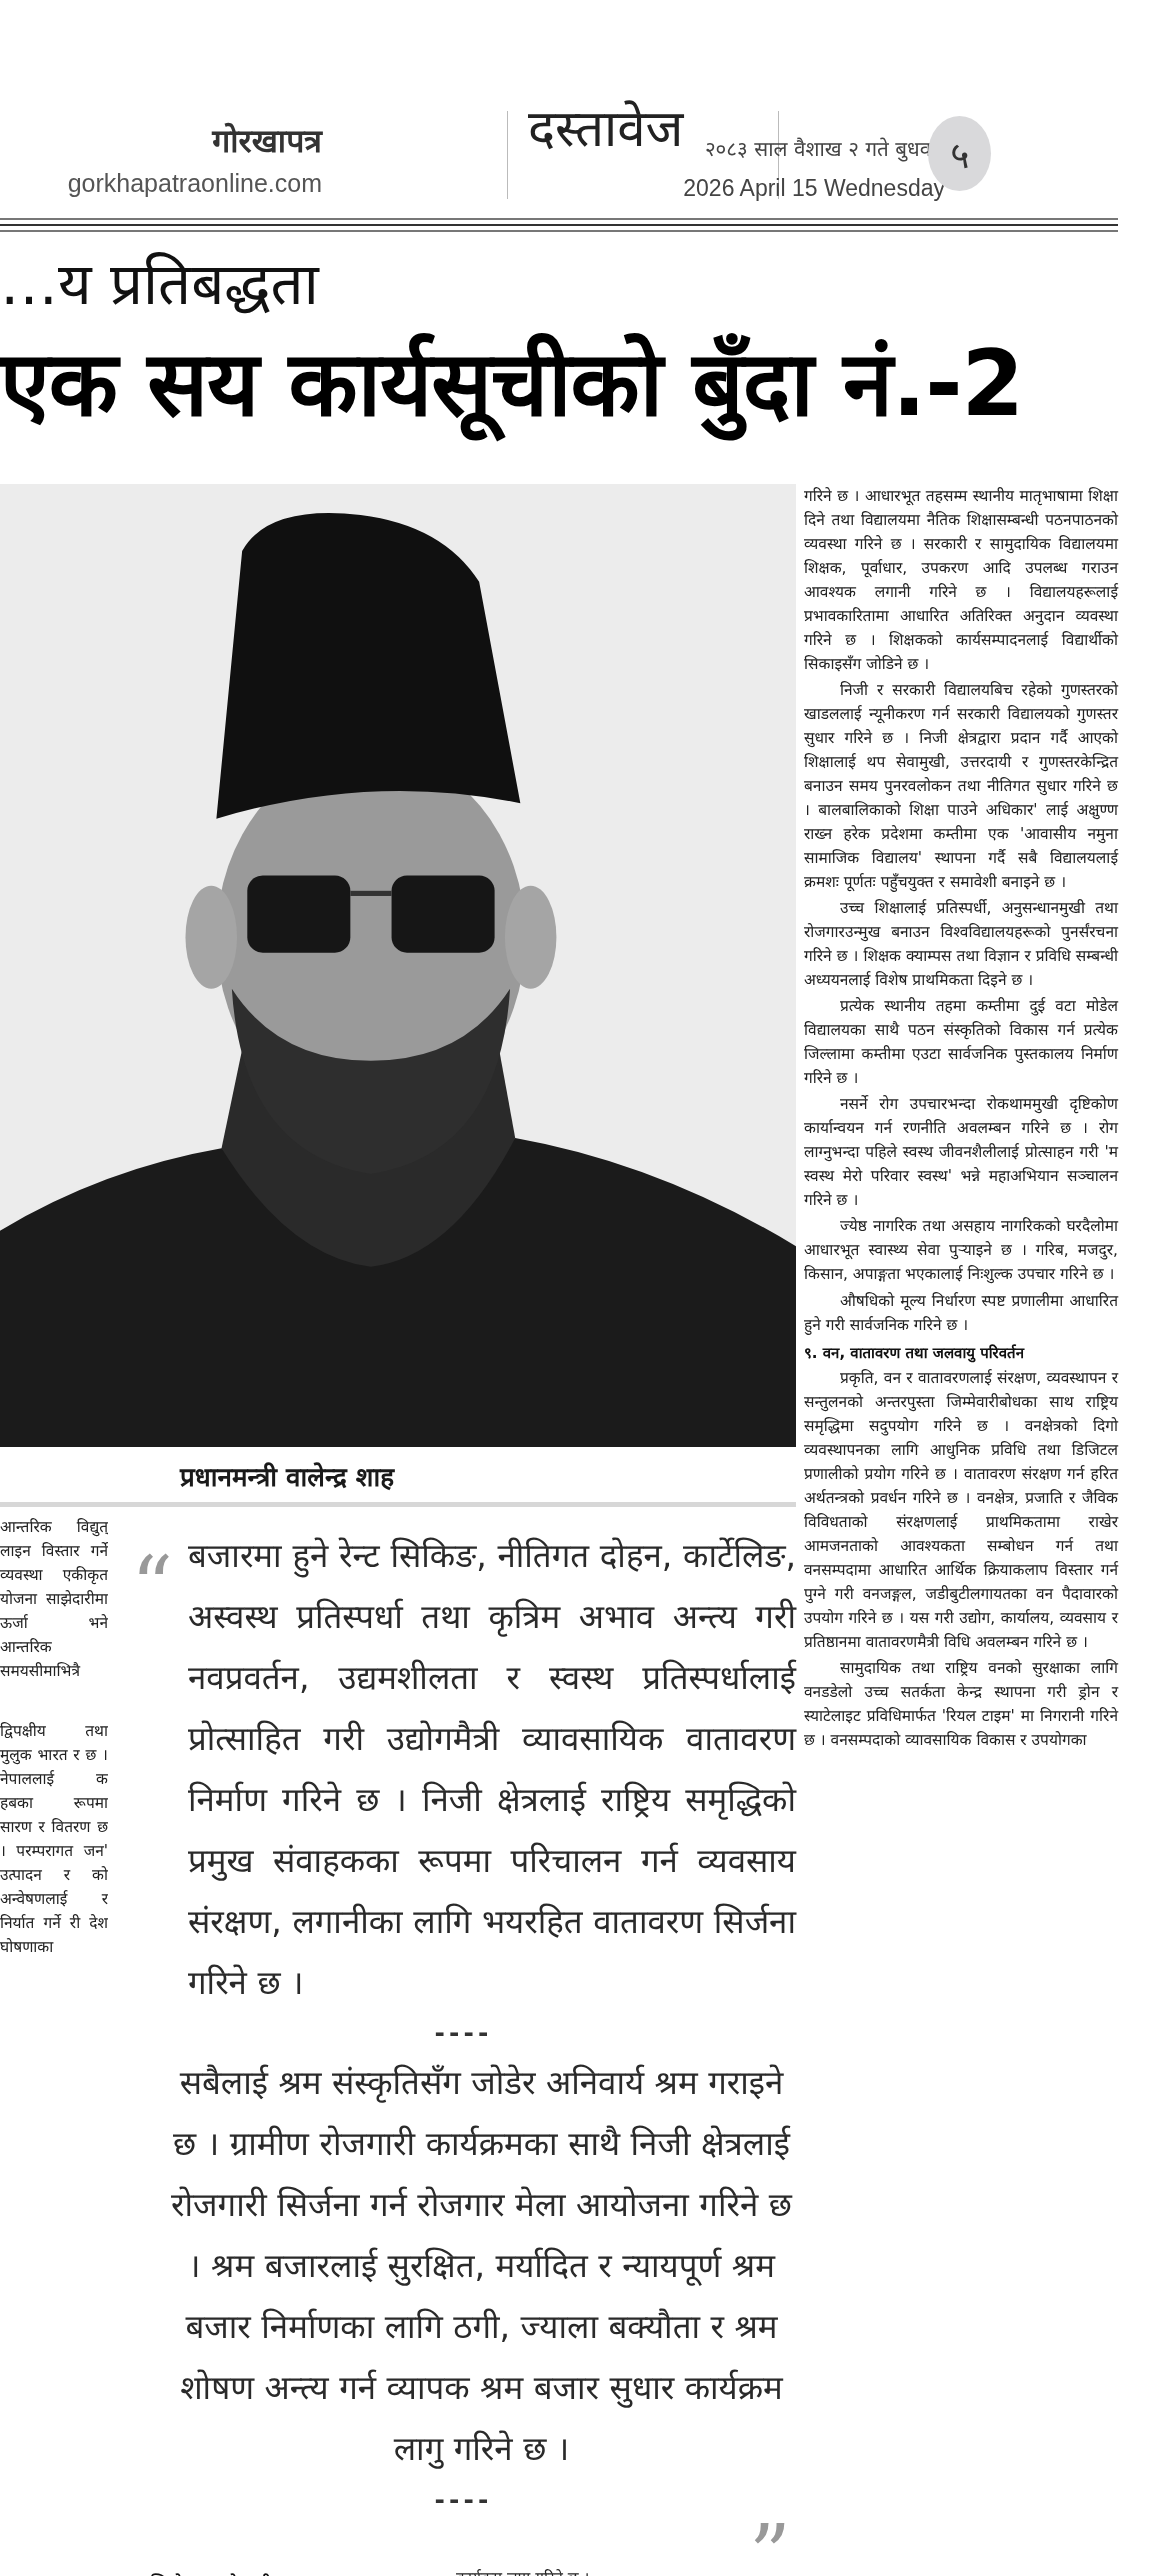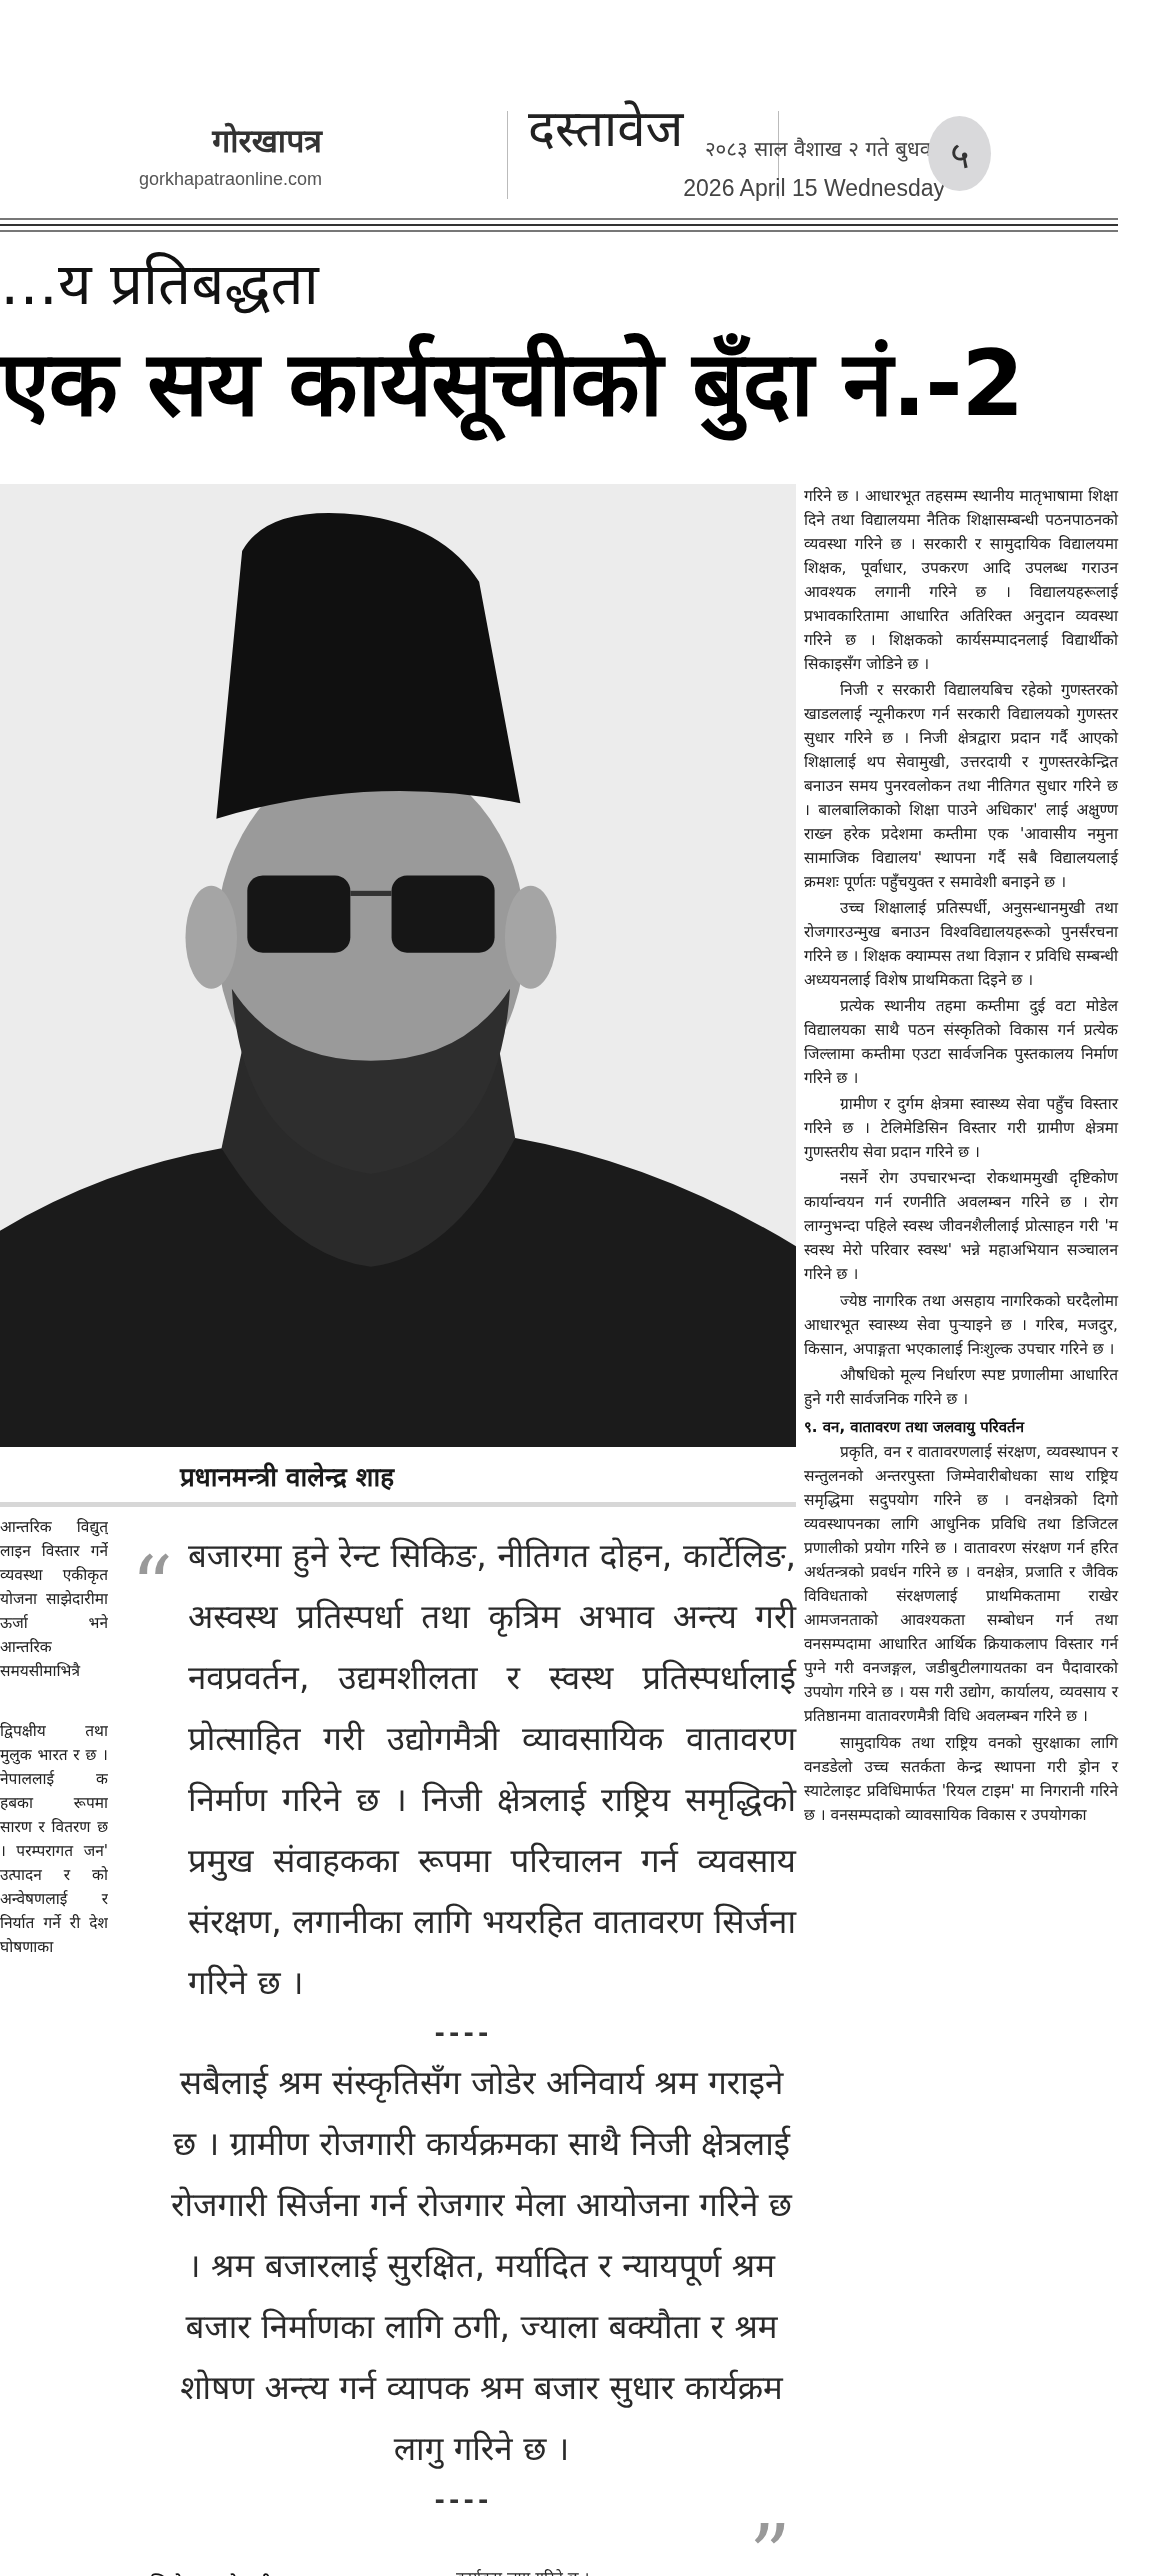--- a/index.html
+++ b/index.html
@@ -3,21 +3,21 @@
 <meta charset="utf-8">
 <style>
   * { box-sizing: border-box; margin: 0; padding: 0; }
   html, body { width: 1172px; height: 3286px; background: #ffffff; overflow: hidden; }
   body { position: relative; font-family: "DejaVu Sans", sans-serif; color: #1a1a1a; }
 
   
   .masthead { position: absolute; left: 0; top: 0; width: 1012px; height: 216px; }
   .brand-block { position: absolute; right: 690px; top: 124px; text-align: right; }
   .brand-name { font-size: 32px; font-weight: bold; color: #333; line-height: 1.1; }
-  .brand-url { font-size: 18px; color: #555; margin-top: 10.3px; font-family: "Liberation Sans", sans-serif; text-align: center; }
+  .brand-url { font-size: 25px; color: #555; margin-top: 10.3px; font-family: "Liberation Sans", sans-serif; text-align: center; }
   .vdivider { position: absolute; top: 111px; width: 1px; height: 88px; background: #bbb; }
   .section-title { position: absolute; left: 528px; top: 103px; font-size: 51px; color: #222; line-height: 1; }
   .date-block { position: absolute; right: 67px; top: 134px; text-align: right; color: #444; }
   .date-np { font-size: 20.6px; }
   .date-en { font-size: 23px; margin-top: 13.4px; font-family: "Liberation Sans", sans-serif; }
   .page-num { position: absolute; right: 20.6px; top: 116px; width: 63px; height: 75px; border-radius: 50%;
               background: #d9d9db; display: flex; align-items: center; justify-content: center;
               font-size: 37px; color: #333; }
   .rule-group { position: absolute; left: 0; top: 218px; width: 1118px; }
   .rule { height: 2.1px; background: #777; margin-bottom: 4.1px; }
@@ -116,21 +116,20 @@
   <div class="quote-text2">सबैलाई श्रम संस्कृतिसँग जोडेर अनिवार्य श्रम गराइने छ । ग्रामीण रोजगारी कार्यक्रमका साथै निजी क्षेत्रलाई रोजगारी सिर्जना गर्न रोजगार मेला आयोजना गरिने छ । श्रम बजारलाई सुरक्षित, मर्यादित र न्यायपूर्ण श्रम बजार निर्माणका लागि ठगी, ज्याला बक्यौता र श्रम शोषण अन्त्य गर्न व्यापक श्रम बजार सुधार कार्यक्रम लागु गरिने छ ।</div>
   <div class="quote-dash">----</div>
   <div class="quote-close">”</div>
 </div>
 
 <div class="col col-right">
   <p class="noindent">गरिने छ । आधारभूत तहसम्म स्थानीय मातृभाषामा शिक्षा दिने तथा विद्यालयमा नैतिक शिक्षासम्बन्धी पठनपाठनको व्यवस्था गरिने छ । सरकारी र सामुदायिक विद्यालयमा शिक्षक, पूर्वाधार, उपकरण आदि उपलब्ध गराउन आवश्यक लगानी गरिने छ । विद्यालयहरूलाई प्रभावकारितामा आधारित अतिरिक्त अनुदान व्यवस्था गरिने छ । शिक्षकको कार्यसम्पादनलाई विद्यार्थीको सिकाइसँग जोडिने छ ।</p>
   <p>निजी र सरकारी विद्यालयबिच रहेको गुणस्तरको खाडललाई न्यूनीकरण गर्न सरकारी विद्यालयको गुणस्तर सुधार गरिने छ । निजी क्षेत्रद्वारा प्रदान गर्दै आएको शिक्षालाई थप सेवामुखी, उत्तरदायी र गुणस्तरकेन्द्रित बनाउन समय पुनरवलोकन तथा नीतिगत सुधार गरिने छ । बालबालिकाको शिक्षा पाउने अधिकार' लाई अक्षुण्ण राख्न हरेक प्रदेशमा कम्तीमा एक 'आवासीय नमुना सामाजिक विद्यालय' स्थापना गर्दै सबै विद्यालयलाई क्रमशः पूर्णतः पहुँचयुक्त र समावेशी बनाइने छ ।</p>
   <p>उच्च शिक्षालाई प्रतिस्पर्धी, अनुसन्धानमुखी तथा रोजगारउन्मुख बनाउन विश्वविद्यालयहरूको पुनर्संरचना गरिने छ । शिक्षक क्याम्पस तथा विज्ञान र प्रविधि सम्बन्धी अध्ययनलाई विशेष प्राथमिकता दिइने छ ।</p>
   <p>प्रत्येक स्थानीय तहमा कम्तीमा दुई वटा मोडेल विद्यालयका साथै पठन संस्कृतिको विकास गर्न प्रत्येक जिल्लामा कम्तीमा एउटा सार्वजनिक पुस्तकालय निर्माण गरिने छ ।</p>
-  <p>ग्रामीण र दुर्गम क्षेत्रमा स्वास्थ्य सेवा पहुँच विस्तार गरिने छ । टेलिमेडिसिन विस्तार गरी ग्रामीण क्षेत्रमा गुणस्तरीय सेवा प्रदान गरिने छ ।</p>
   <p>नसर्ने रोग उपचारभन्दा रोकथाममुखी दृष्टिकोण कार्यान्वयन गर्न रणनीति अवलम्बन गरिने छ । रोग लाग्नुभन्दा पहिले स्वस्थ जीवनशैलीलाई प्रोत्साहन गरी 'म स्वस्थ मेरो परिवार स्वस्थ' भन्ने महाअभियान सञ्चालन गरिने छ ।</p>
   <p>ज्येष्ठ नागरिक तथा असहाय नागरिकको घरदैलोमा आधारभूत स्वास्थ्य सेवा पुऱ्याइने छ । गरिब, मजदुर, किसान, अपाङ्गता भएकालाई निःशुल्क उपचार गरिने छ ।</p>
   <p>औषधिको मूल्य निर्धारण स्पष्ट प्रणालीमा आधारित हुने गरी सार्वजनिक गरिने छ ।</p>
   <h3 class="section-head">९. वन, वातावरण तथा जलवायु परिवर्तन</h3>
   <p>प्रकृति, वन र वातावरणलाई संरक्षण, व्यवस्थापन र सन्तुलनको अन्तरपुस्ता जिम्मेवारीबोधका साथ राष्ट्रिय समृद्धिमा सदुपयोग गरिने छ । वनक्षेत्रको दिगो व्यवस्थापनका लागि आधुनिक प्रविधि तथा डिजिटल प्रणालीको प्रयोग गरिने छ । वातावरण संरक्षण गर्न हरित अर्थतन्त्रको प्रवर्धन गरिने छ । वनक्षेत्र, प्रजाति र जैविक विविधताको संरक्षणलाई प्राथमिकतामा राखेर आमजनताको आवश्यकता सम्बोधन गर्न तथा वनसम्पदामा आधारित आर्थिक क्रियाकलाप विस्तार गर्न पुग्ने गरी वनजङ्गल, जडीबुटीलगायतका वन पैदावारको उपयोग गरिने छ । यस गरी उद्योग, कार्यालय, व्यवसाय र प्रतिष्ठानमा वातावरणमैत्री विधि अवलम्बन गरिने छ ।</p>
   <p>सामुदायिक तथा राष्ट्रिय वनको सुरक्षाका लागि वनडडेलो उच्च सतर्कता केन्द्र स्थापना गरी ड्रोन र स्याटेलाइट प्रविधिमार्फत 'रियल टाइम' मा निगरानी गरिने छ । वनसम्पदाको व्यावसायिक विकास र उपयोगका</p>
 </div>
 
 <div class="col col-a">
   <h3 class="section-head">७. समृद्धिको आधार रोजगारी</h3>

